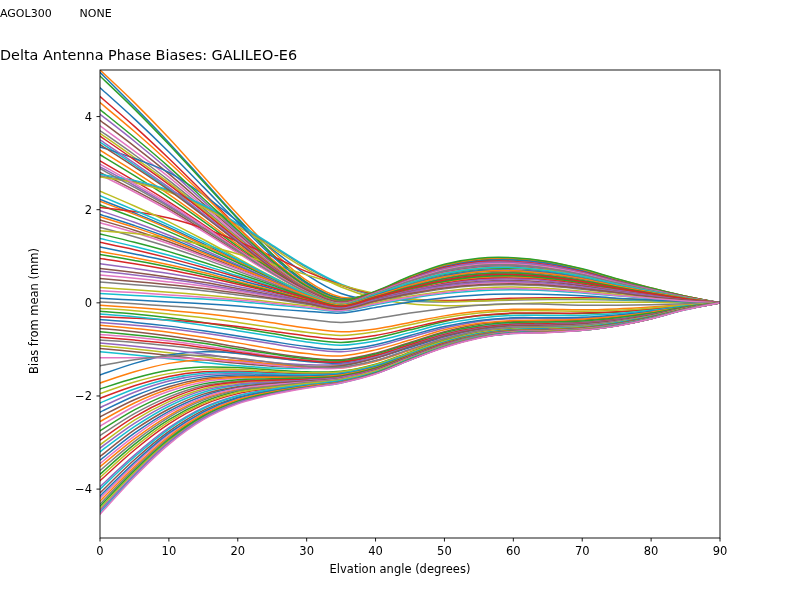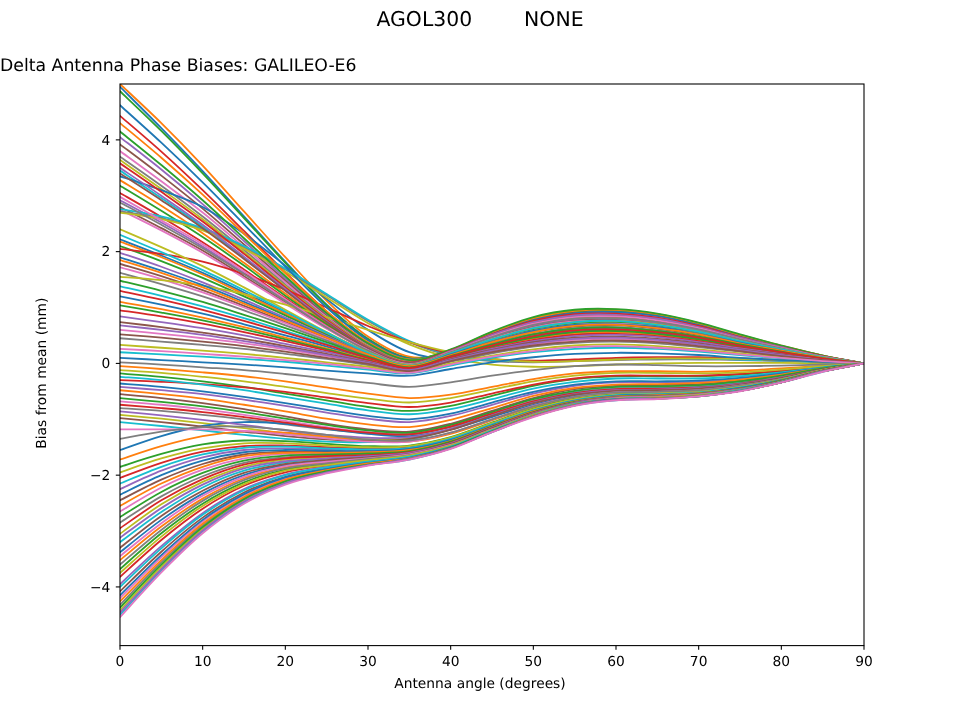--- a/index.html
+++ b/index.html
@@ -18,22 +18,21 @@
     position: relative;
     width: 800px;
     height: 600px;
     background: #ffffff;
   }
   .suptitle {
     position: absolute;
     top: 7px;
     left: 0;
     width: 800px;
-    text-align: center;
-    font-size: 17px;
+    font-size: 11px;
     color: #000000;
     letter-spacing: 0px;
     white-space: pre;
   }
   .axtitle {
     position: absolute;
     top: 47px;
     left: 0;
     width: 800px;
     text-align: left;
@@ -71,21 +70,21 @@
     font-family: "DejaVu Sans", sans-serif;
   }
 </style>
 </head>
 <body>
 
 <div id="figure">
 
   <div class="suptitle">AGOL300        NONE</div>
   <div class="axtitle">Delta Antenna Phase Biases: GALILEO-E6</div>
-  <div class="xlabel">Antenna angle (degrees)</div>
+  <div class="xlabel">Elvation angle (degrees)</div>
   <div class="ylabel">Bias from mean (mm)</div>
 
   <svg id="plot-svg" width="800" height="600">
     <defs>
         <clipPath id="plotclip">
           <rect x="100" y="70" width="620" height="468"></rect>
         </clipPath>
       </defs>
       <g id="lines-group" clip-path="url(#plotclip)">
         <path d="M100.00,72.33C105.86,78.19 122.73,94.83 134.44,106.79C146.16,118.74 157.18,130.14 168.89,142.64C180.60,155.15 191.62,167.54 203.33,180.36C215.04,193.19 226.07,205.58 237.78,218.08C249.49,230.59 260.51,243.02 272.22,253.94C283.93,264.86 294.96,274.83 306.67,282.35C318.38,289.87 329.40,296.44 341.11,298.18C352.82,299.92 363.84,295.92 375.56,292.59C387.27,289.27 398.29,282.90 410.00,278.62C421.71,274.35 432.73,270.29 444.44,267.44C456.16,264.59 467.18,262.97 478.89,261.86C490.60,260.75 501.62,260.53 513.33,260.93C525.04,261.32 536.07,262.44 547.78,264.19C559.49,265.93 570.51,268.48 582.22,271.17C593.93,273.86 604.96,277.09 616.67,280.02C628.38,282.95 639.40,285.63 651.11,288.40C662.82,291.17 673.84,293.86 685.56,296.32C697.27,298.77 714.14,301.73 720.00,302.84" fill="none" stroke="#1f77b4" stroke-width="1.5" stroke-linejoin="round" stroke-linecap="round"></path>

